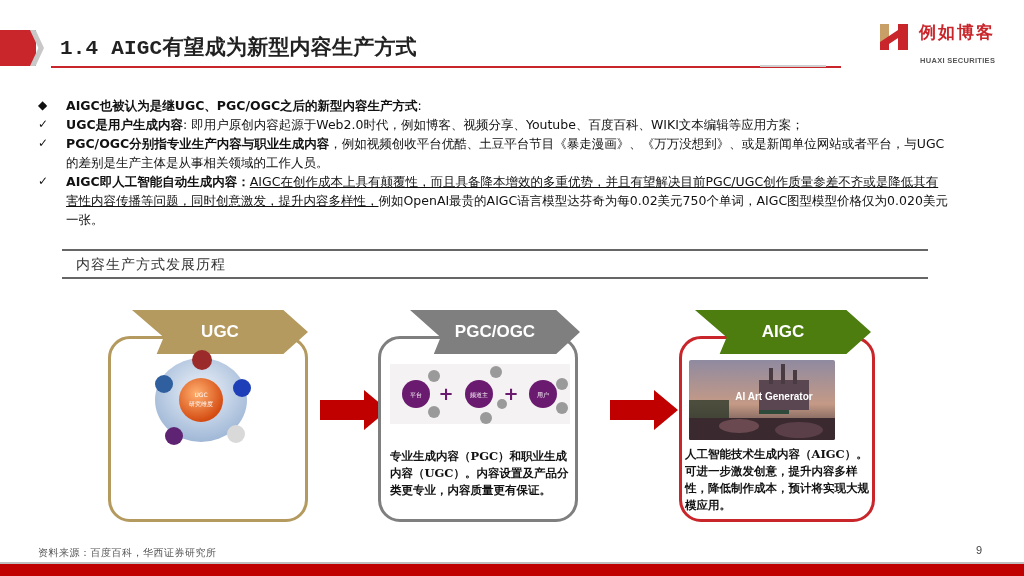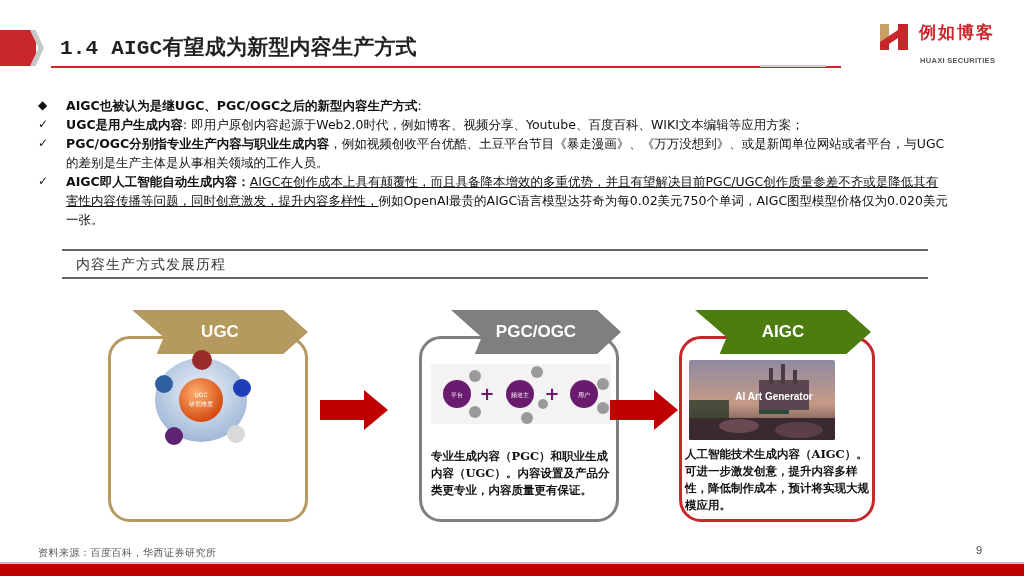--- a/index.html
+++ b/index.html
@@ -117,21 +117,21 @@
     <circle cx="96" cy="40" r="9" fill="#1f3fb8"></circle>
     <circle cx="28" cy="88" r="9" fill="#5e2373"></circle>
     <circle cx="90" cy="86" r="9" fill="#d9d9d9"></circle>
   </svg>
 </div>
 
 <svg class="arrow" style="left:318px; top:388px;" viewBox="0 0 72 44">
   <polygon points="2,12 46,12 46,2 70,22 46,42 46,32 2,32" fill="#c00000"></polygon>
 </svg>
 
-<div class="stage" style="left:419px; top:310px; width:206px; height:215px;">
+<div class="stage" style="left:378px; top:310px; width:206px; height:215px;">
   <div class="box" style="width:200px; height:186px; border-color:#7f7f7f;"></div>
   <div class="banner" style="left:32px; width:170px; background:#7f7f7f;">PGC/OGC</div>
   <svg class="pgc-diag" viewBox="0 0 180 60">
     <circle cx="26" cy="30" r="14" fill="#6a1a6f"></circle>
     <text x="26" y="33" font-size="6" fill="#fff" text-anchor="middle">平台</text>
     <text x="56" y="36" font-size="18" font-weight="bold" fill="#6a1a6f" text-anchor="middle">+</text>
     <circle cx="89" cy="30" r="14" fill="#6a1a6f"></circle>
     <text x="89" y="33" font-size="6" fill="#fff" text-anchor="middle">频道主</text>
     <text x="121" y="36" font-size="18" font-weight="bold" fill="#6a1a6f" text-anchor="middle">+</text>
     <circle cx="153" cy="30" r="14" fill="#6a1a6f"></circle>

